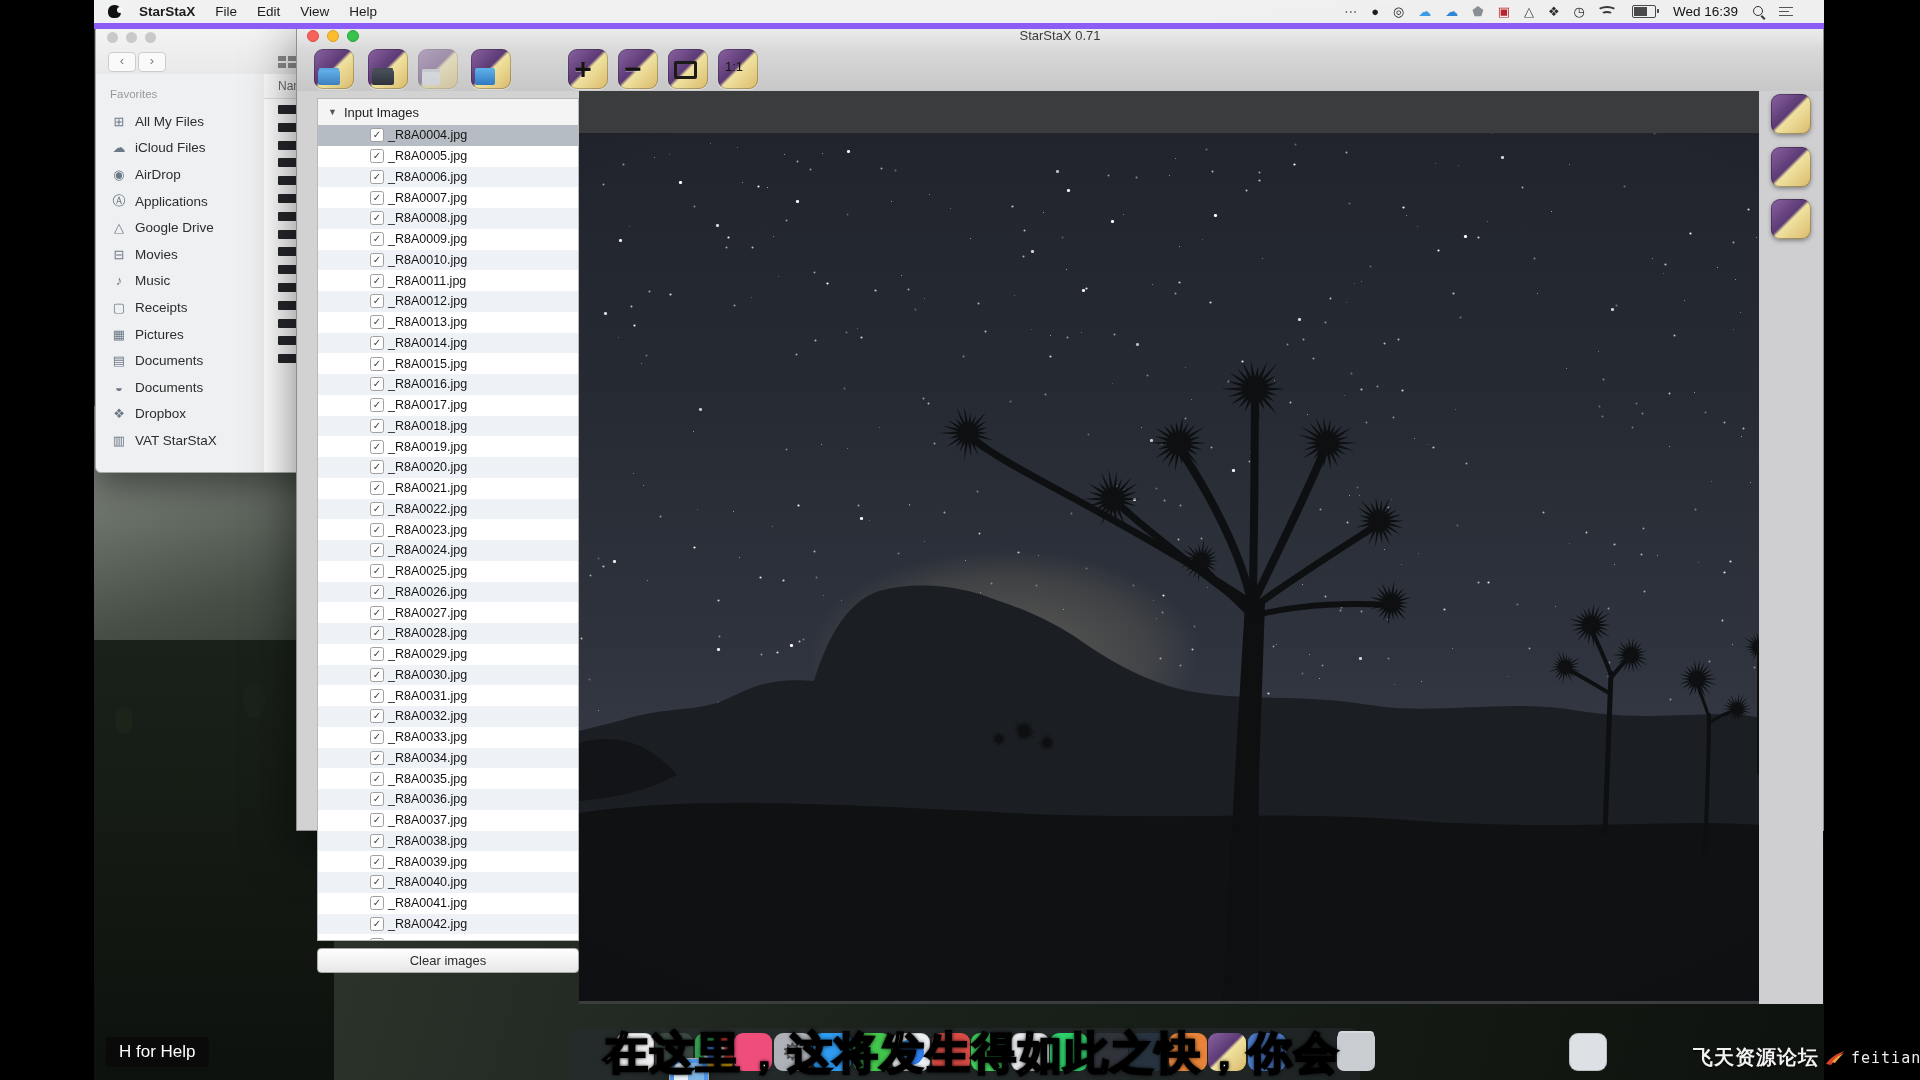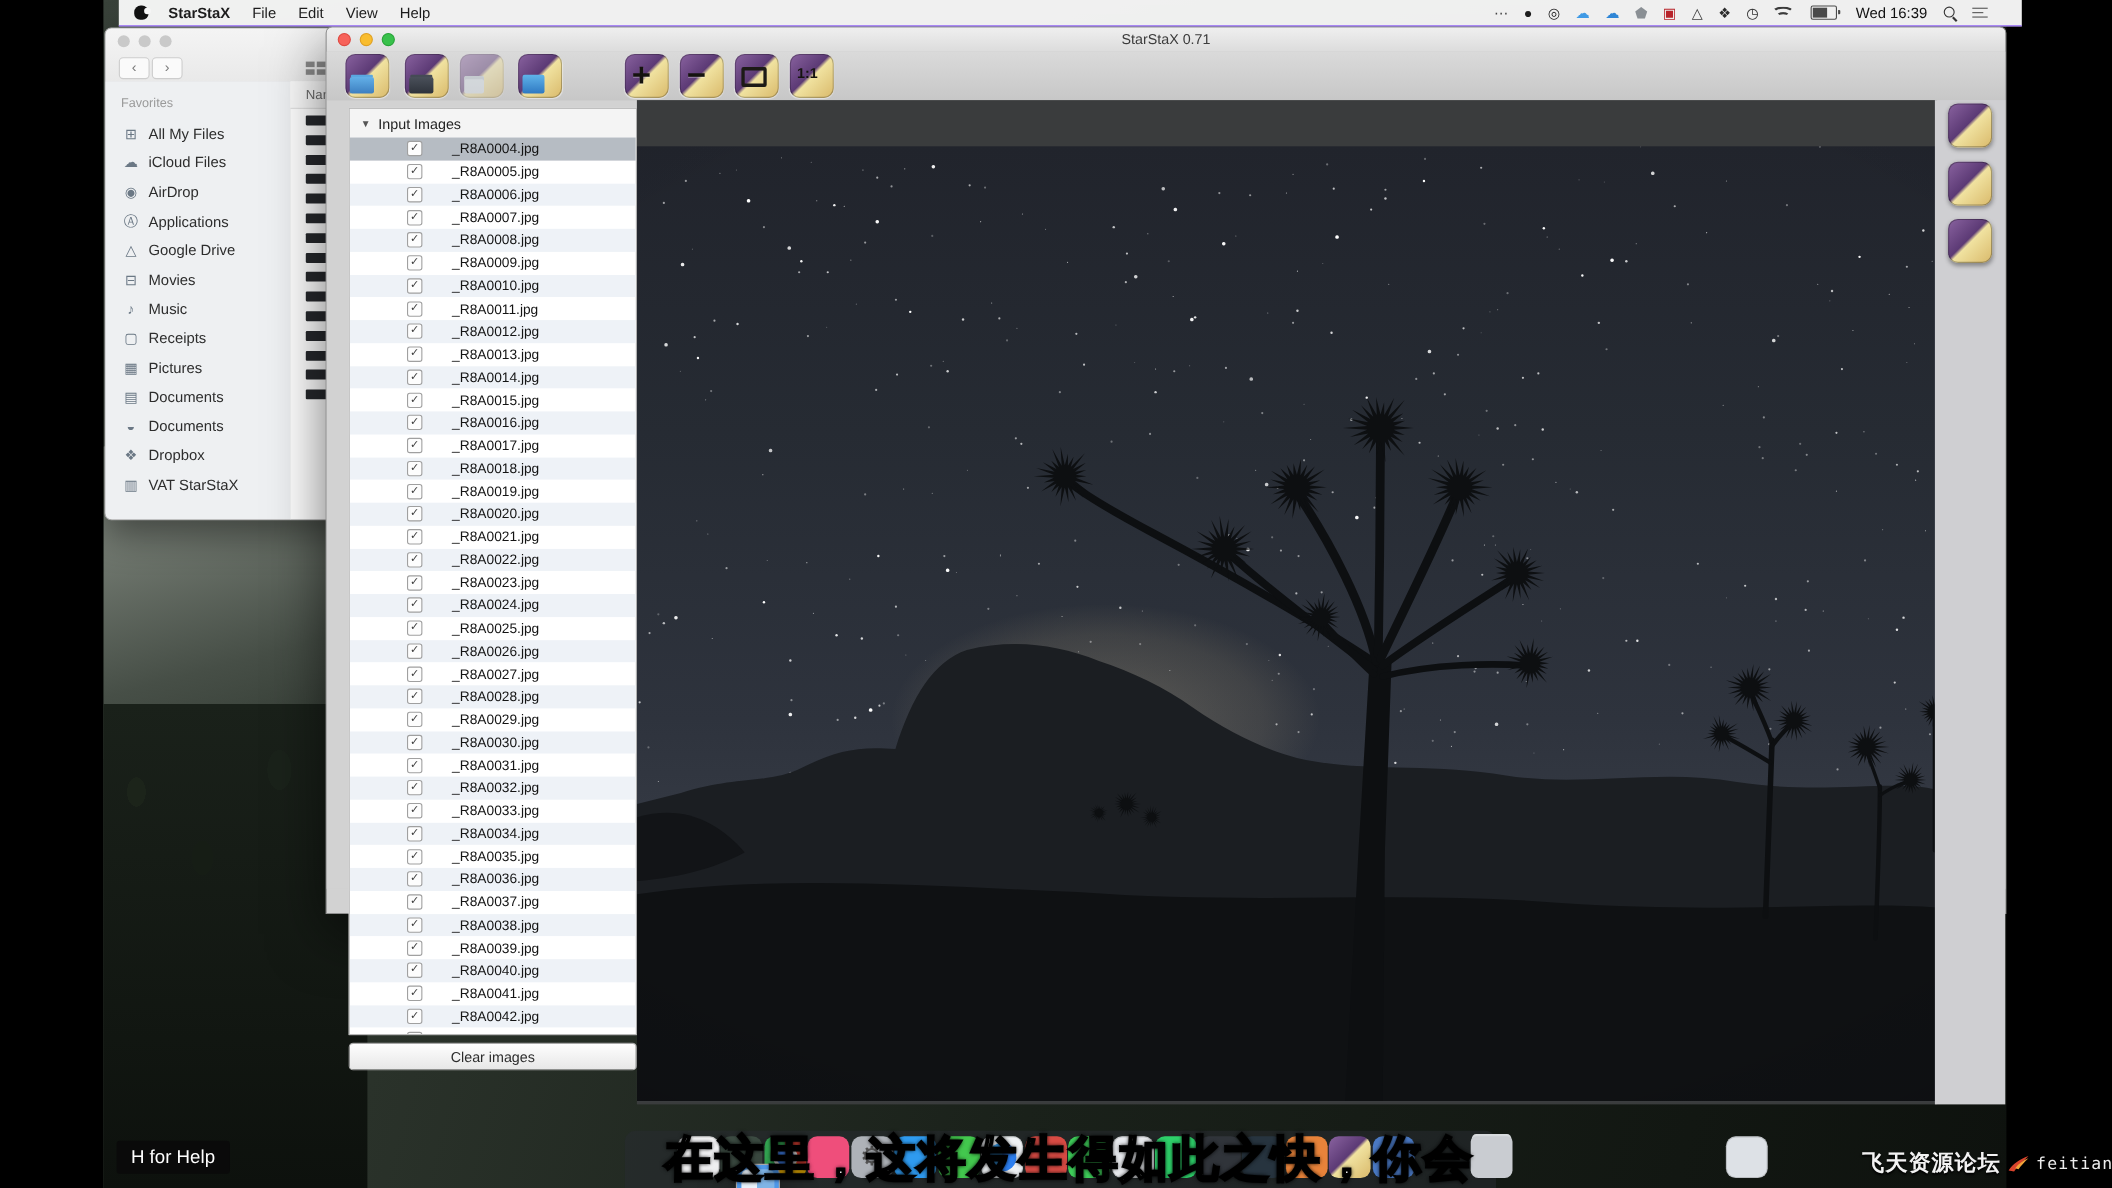--- a/index.html
+++ b/index.html
@@ -15,22 +15,22 @@
     clip-path:polygon(0 14%,55% 0,100% 30%,100% 100%,0 100%);}
   .trees{position:absolute;left:0;top:640px;width:240px;height:440px;
     background:
       radial-gradient(14px 22px at 30px 80px,#1c241a 60%,transparent 61%),
       radial-gradient(16px 26px at 90px 140px,#161d15 60%,transparent 61%),
       radial-gradient(18px 30px at 160px 60px,#1a221a 60%,transparent 61%),
       radial-gradient(15px 24px at 210px 180px,#141b13 60%,transparent 61%),
       linear-gradient(180deg,#1a211a 0%,#0d110d 100%);}
 
   
-  .menubar{position:absolute;left:108px;top:0;width:1730px;height:23px;
-    background:rgba(247,247,247,.97);border-bottom:1px solid #8b5cf6;
+  .menubar{position:absolute;left:94px;top:0;width:1730px;height:23px;
+    background:rgba(247,247,247,.97);border-bottom:6px solid #8b5cf6;
     display:flex;align-items:center;font-size:13.5px;color:#1c1c1c;z-index:40;}
   .menubar .left{display:flex;align-items:center;gap:0;padding-left:8px;}
   .menu-item{padding:0 10px;line-height:23px;white-space:nowrap;}
   .menu-item.app{font-weight:bold;}
   .apple-glyph{width:13px;height:13px;background:#111;border-radius:46% 46% 42% 42%;
     display:inline-block;margin:0 8px 0 6px;position:relative;}
   .apple-glyph::after{content:"";position:absolute;right:-2px;top:2px;width:6px;height:6px;
     border-radius:50%;background:rgba(247,247,247,1);}
   .menubar .right{margin-left:auto;display:flex;align-items:center;gap:0;padding-right:24px;}
   .status-icon{margin:0 7px;color:#3a3a3a;font-size:13px;line-height:23px;display:inline-flex;align-items:center;}
@@ -96,35 +96,35 @@
     box-shadow:inset 0 0 0 1px rgba(0,0,0,.25), 0 1px 1px rgba(255,255,255,.5);}
   .tb-icon.disabled{opacity:.45;}
   .tb-overlay{position:absolute;left:4px;bottom:4px;}
   .ov-folder{width:22px;height:15px;border-radius:2px;background:linear-gradient(#63b0e8,#3d7fc0);box-shadow:0 -3px 0 -1px #5aa7e0;}
   .ov-folder.dark{background:linear-gradient(#4a505a,#2e333b);box-shadow:0 -3px 0 -1px #454b55;}
   .ov-save{width:18px;height:16px;border-radius:2px;background:#d9e2ea;box-shadow:inset 0 3px 0 #b8c4cf;}
   .ov-box{width:20px;height:17px;border-radius:2px;background:linear-gradient(#5fb3ea,#2f79c2);}
   .ov-glyph{position:absolute;left:0;top:1px;width:30px;text-align:center;font-weight:bold;color:#15130f;
     font-size:30px;line-height:38px;text-shadow:0 1px 0 rgba(255,255,255,.35);}
   .ov-rect{position:absolute;left:6px;top:12px;width:17px;height:12px;border:3px solid #1c1a16;border-radius:2px;}
-  .ov-11{position:absolute;left:2px;top:10px;width:28px;text-align:center;font-size:13px;font-weight:bold;color:#15130f;}
+  .ov-11{position:absolute;left:2px;top:10px;width:28px;text-align:center;font-size:13px;font-weight:normal;color:#15130f;}
 
   .sx-content{position:absolute;left:0;top:66px;right:0;bottom:22px;background:#d2d2d2;}
   
   .panel-box{position:absolute;left:20px;top:7px;width:262px;height:843px;background:#fff;
     border:1px solid #b8b8b8;box-sizing:border-box;overflow:hidden;}
   .panel-header{height:26px;display:flex;align-items:center;gap:7px;padding-left:10px;background:#f4f4f4;}
   .disclosure{font-size:9px;color:#555;}
   .panel-title{font-size:13px;color:#222;}
   .file-row{height:20.75px;display:flex;align-items:center;padding-left:52px;}
   .file-row.alt{background:#eef2f7;}
   .file-row.selected{background:#b6bcc3;}
   .cb{width:12px;height:12px;background:#fdfdfd;border:1px solid #a0a0a0;border-radius:2.5px;
     font-size:10px;line-height:11px;text-align:center;color:#3c3c3c;flex:none;}
-  .fname{font-size:12.5px;color:#141414;margin-left:27px;white-space:nowrap;}
+  .fname{font-size:12.5px;color:#141414;margin-left:4px;white-space:nowrap;}
   .clear-btn{position:absolute;left:20px;top:857px;width:262px;height:25px;box-sizing:border-box;
     background:linear-gradient(#fefefe,#e7e7e7);border:1px solid #a8a8a8;border-radius:4px;
     font-size:13px;color:#2c2c2c;text-align:center;line-height:23px;}
 
   
   .preview{position:absolute;left:282px;top:0;width:1182px;height:913px;background:#3a3c3d;overflow:hidden;}
   .photo{position:absolute;left:0;top:42px;width:1182px;height:868px;overflow:hidden;
     background:linear-gradient(180deg,#21242c 0%,#262b33 30%,#2e333d 60%,#3a3f49 82%,#41454e 100%);}
   .glow{position:absolute;left:36%;top:60%;width:520px;height:280px;transform:translate(-50%,-50%);
     background:radial-gradient(closest-side,rgba(226,206,160,.26),rgba(205,185,140,.12) 55%,transparent 75%);}

